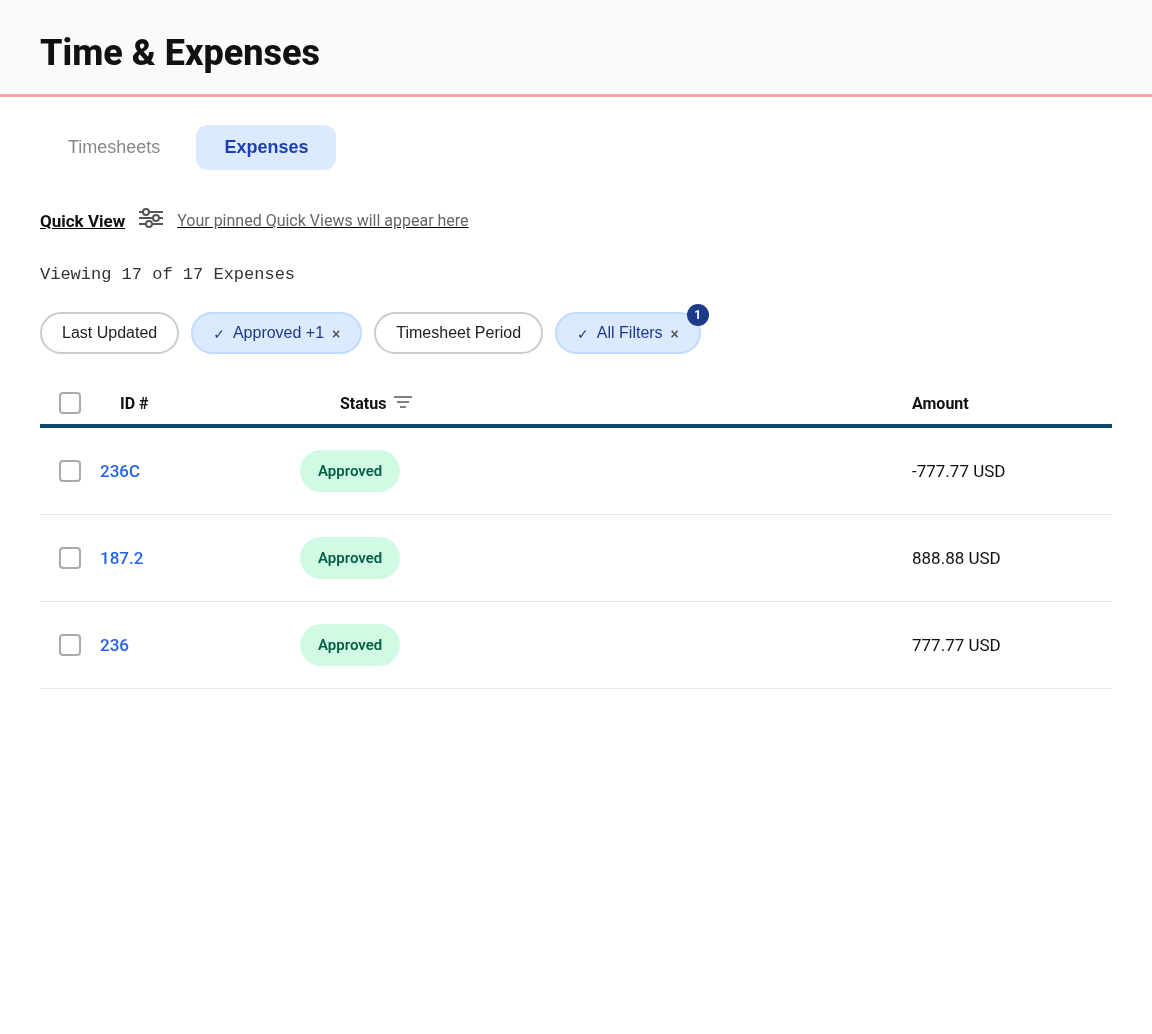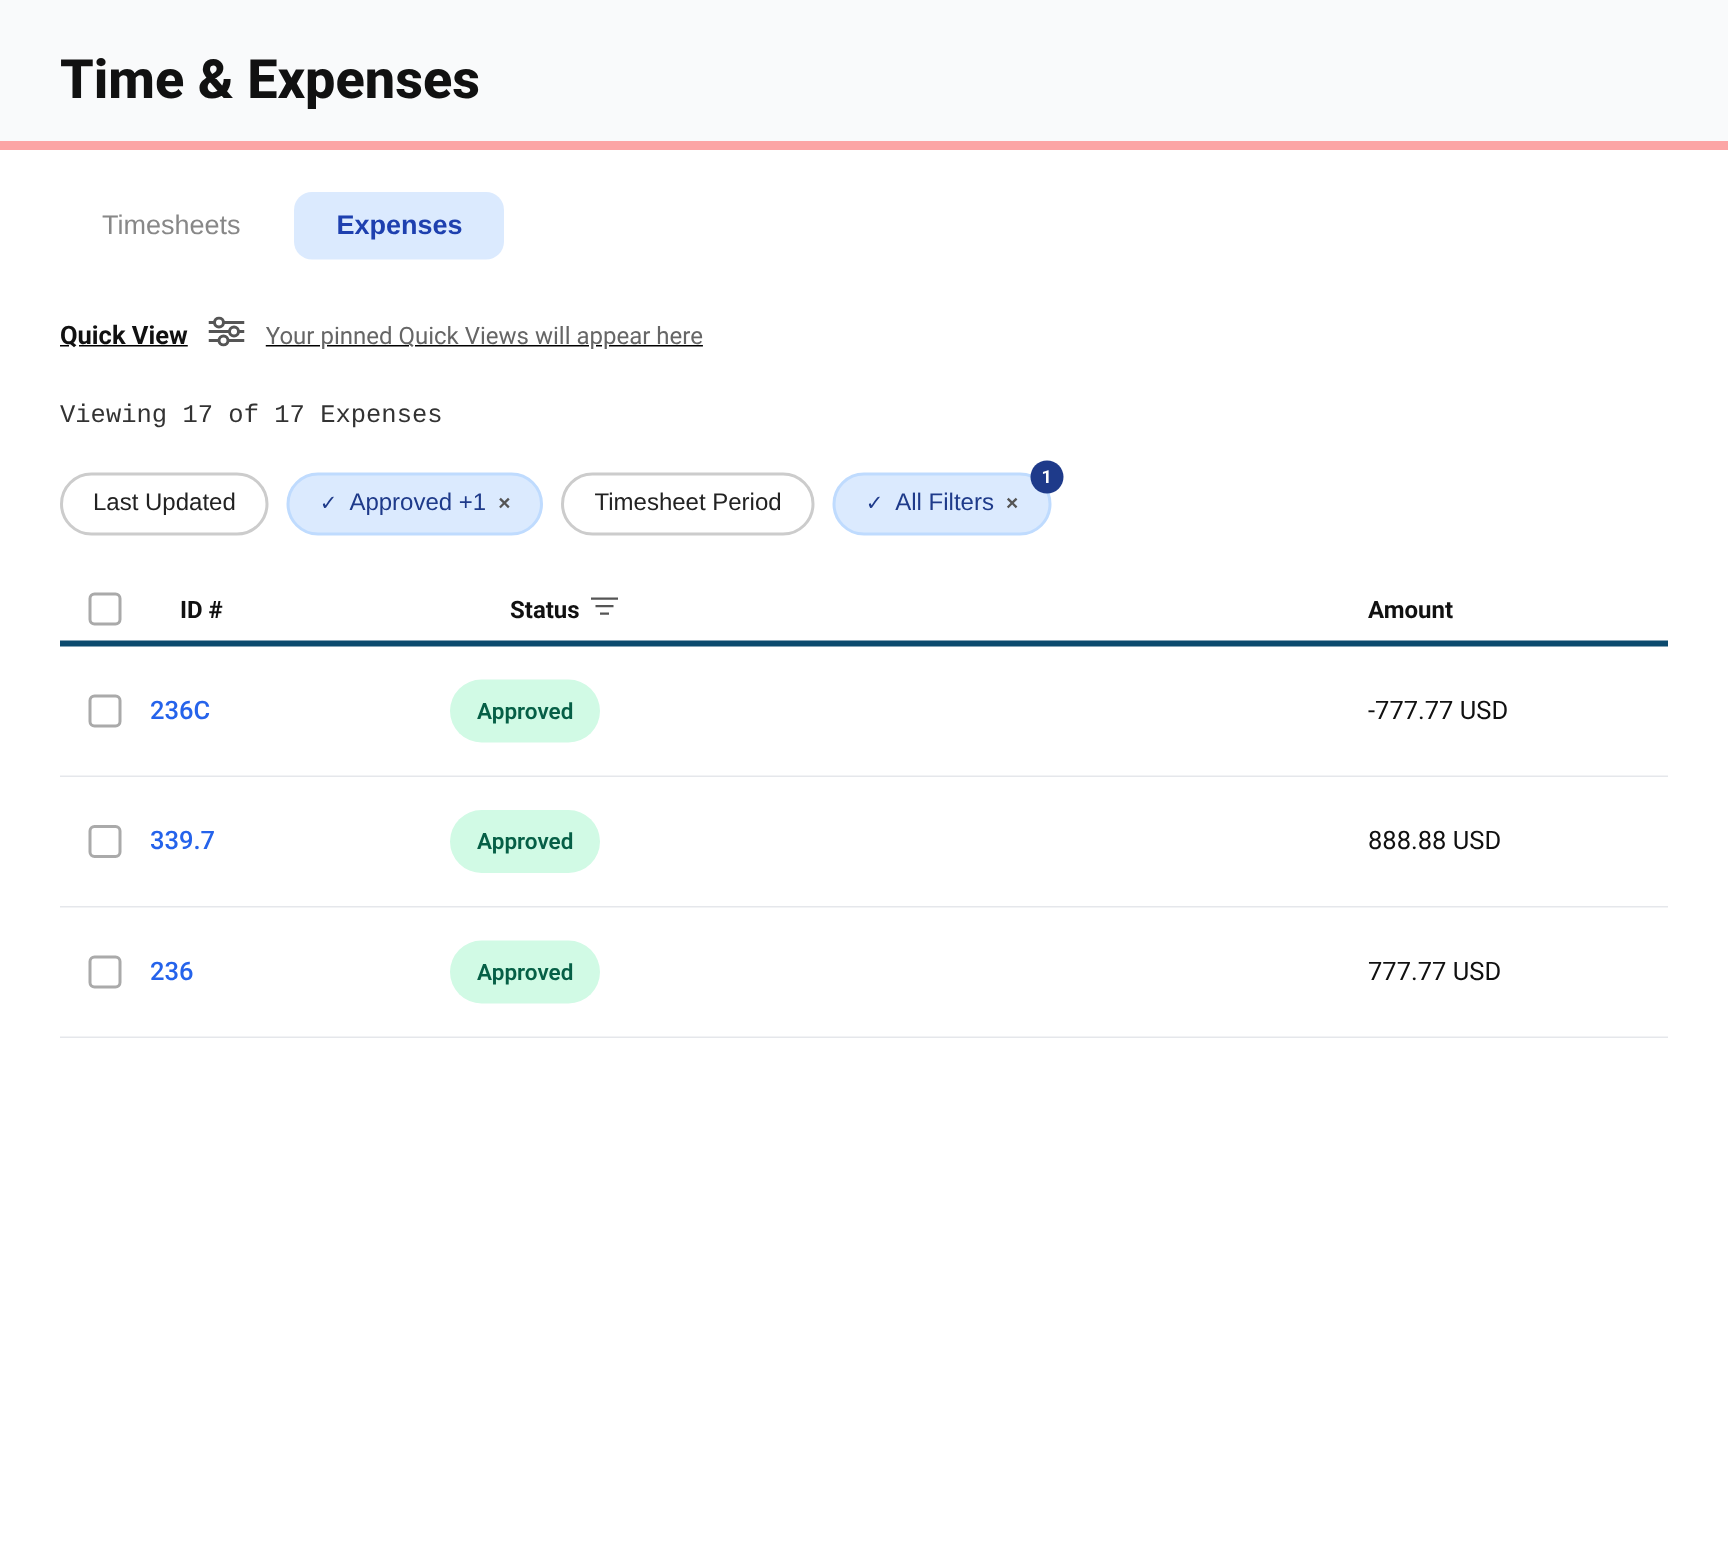--- a/index.html
+++ b/index.html
@@ -9,21 +9,21 @@
       min-height: 1034px;
       width: 1152px;
     }
     .page-container {
       background: #fff;
       min-height: 1034px;
       padding: 0;
     }
     .page-header {
       padding: 32px 40px 20px 40px;
-      border-bottom: 6px solid #fca5a5;
+      border-bottom: 3px solid #fca5a5;
       background: #f9fafb;
     }
     .page-title {
       font-size: 36px;
       font-weight: 800;
       color: #111;
     }
     .content-area {
       padding: 0 40px;
       background: #fff;
@@ -81,21 +81,21 @@
     
     .filters-row {
       display: flex;
       align-items: center;
       gap: 12px;
       padding: 10px 0 0 0;
       flex-wrap: wrap;
     }
     .chip {
       display: flex;
-      align-items: flex-start;
+      align-items: flex-end;
       gap: 8px;
       padding: 10px 20px;
       border-radius: 999px;
       font-size: 16px;
       font-weight: 500;
       cursor: pointer;
       border: 2px solid #ccc;
       background: #fff;
       color: #222;
     }
@@ -295,21 +295,21 @@
         <div>
           <span class="status-badge status-approved">Approved</span>
         </div>
         <div class="row-amount">-777.77 USD</div>
       </div>
 
       <div class="table-row">
         <div class="checkbox-cell">
           <div class="table-checkbox"></div>
         </div>
-        <a class="row-id" href="#">339.7</a>
+        <a class="row-id" href="#">187.2</a>
         <div>
           <span class="status-badge status-approved">Approved</span>
         </div>
         <div class="row-amount">888.88 USD</div>
       </div>
 
       <div class="table-row">
         <div class="checkbox-cell">
           <div class="table-checkbox"></div>
         </div>

